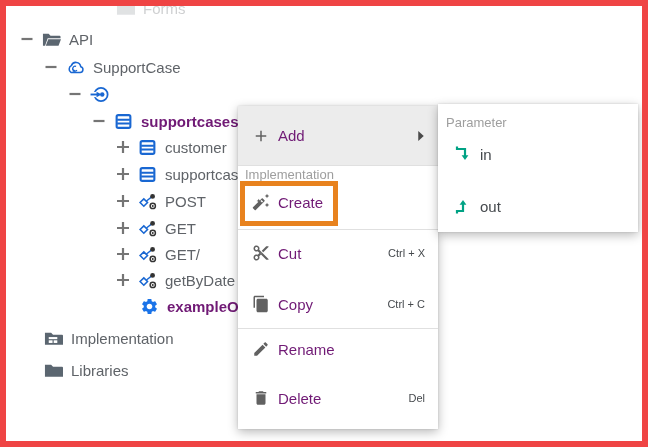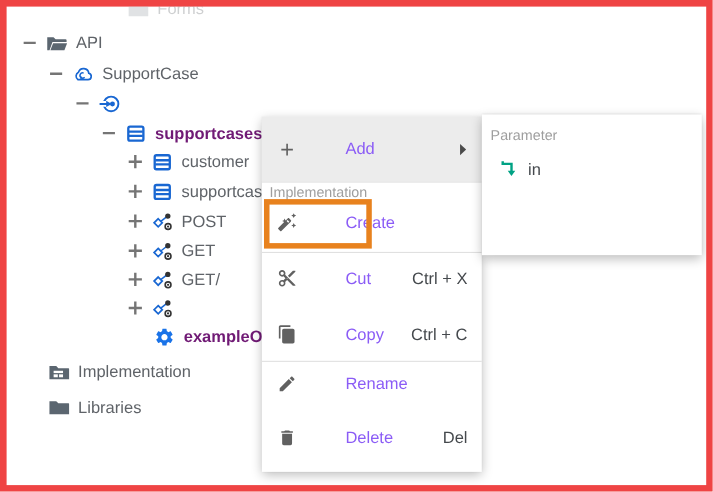--- a/index.html
+++ b/index.html
@@ -18,22 +18,22 @@
   .tlbl.bold{font-weight:700;color:#701a75;}
   .trow.faded{opacity:.3;}
   
   .menu{
     position:absolute;background:#fff;
     box-shadow:0 3px 10px rgba(0,0,0,.28), 0 0 2px rgba(0,0,0,.14);
     z-index:5;
   }
   .mrow{position:absolute;left:0;right:0;display:flex;align-items:center;cursor:pointer;}
   .micn{width:18px;height:18px;position:absolute;left:14px;}
-  .mlbl{font-size:15px;color:#8b5cf6;position:absolute;left:40px;margin-left:36px;}
-  .mshort{font-size:15px;color:#45494d;position:absolute;right:13px;}
+  .mlbl{font-size:15px;color:#701a75;position:absolute;left:40px;}
+  .mshort{font-size:11px;color:#45494d;position:absolute;right:13px;}
   .mdiv{position:absolute;left:0;right:0;height:1px;background:#e0e0e0;}
   .msection{position:absolute;font-size:13px;color:#9e9e9e;}
   .subarrow{position:absolute;right:6px;width:22px;height:22px;}
   .addrow{background:#ececec;}
   .gicn{width:18px;height:18px;position:absolute;left:16px;}
   .glbl{font-size:15px;color:#45494d;position:absolute;left:42px;}
   #create-highlight{
     position:absolute;border:5px solid #E8821E;pointer-events:none;z-index:6;
   }
 </style>
@@ -166,20 +166,21 @@
       <svg class="texp" viewBox="0 0 14 14">
         <path d="M7 1v12M1 7h12" stroke="#757575" stroke-width="2.2"></path>
       </svg>
       <svg class="ticn" viewBox="0 0 18 18">
         <path d="M8 8.5L13 4.6" stroke="#1967D2" stroke-width="1.3"></path>
         <path d="M5.5 6.5L9 10l-3.5 3.5L2 10z" fill="#fff" stroke="#1967D2" stroke-width="1.5"></path>
         <circle cx="13.8" cy="4.2" r="2.3" fill="#333"></circle>
         <circle cx="14" cy="13.2" r="2.5" fill="none" stroke="#333" stroke-width="1.4"></circle>
         <circle cx="14" cy="13.2" r="0.95" fill="#333"></circle>
       </svg>
+      <span class="tlbl">getByDate</span>
     </div>
 
     <div class="trow" style="top:287px;left:134px">
       <svg class="ticn" viewBox="0 0 24 24">
         <path fill="#1a73e8" d="M19.14 12.94c.04-.3.06-.61.06-.94 0-.32-.02-.64-.07-.94l2.03-1.58c.18-.14.23-.41.12-.61l-1.92-3.32c-.12-.22-.37-.29-.59-.22l-2.39.96c-.5-.38-1.03-.7-1.62-.94l-.36-2.54c-.04-.24-.24-.41-.48-.41h-3.84c-.24 0-.43.17-.47.41l-.36 2.54c-.59.24-1.13.57-1.62.94l-2.39-.96c-.22-.08-.47 0-.59.22L2.74 8.87c-.12.21-.08.47.12.61l2.03 1.58c-.05.3-.09.63-.09.94s.02.64.07.94l-2.03 1.58c-.18.14-.23.41-.12.61l1.92 3.32c.12.22.37.29.59.22l2.39-.96c.5.38 1.03.7 1.62.94l.36 2.54c.05.24.24.41.48.41h3.84c.24 0 .44-.17.47-.41l.36-2.54c.59-.24 1.13-.56 1.62-.94l2.39.96c.22.08.47 0 .59-.22l1.92-3.32c.12-.22.07-.47-.12-.61l-2.01-1.58zM12 15.6c-1.98 0-3.6-1.62-3.6-3.6s1.62-3.6 3.6-3.6 3.6 1.62 3.6 3.6-1.62 3.6-3.6 3.6z"></path>
       </svg>
       <span class="tlbl bold">exampleOpe</span>
     </div>
 
     <div class="trow" style="top:319px;left:38px">
@@ -266,16 +267,23 @@
     <div class="msection" style="top:11px;left:8px">Parameter</div>
 
     <div class="mrow" style="top:30px;height:40px">
       <svg class="gicn" viewBox="0 0 18 18">
         <path d="M3 1.5V4h8v7" fill="none" stroke="#00A284" stroke-width="2.2"></path>
         <path d="M7.6 10.3h6.8L11 15z" fill="#00A284"></path>
       </svg>
       <span class="glbl">in</span>
     </div>
 
+    <div class="mrow" style="top:82px;height:40px">
+      <svg class="gicn" viewBox="0 0 18 18">
+        <path d="M3 16.5V14h6V7" fill="none" stroke="#00A284" stroke-width="2.2"></path>
+        <path d="M5.6 7.7h6.8L9 3z" fill="#00A284"></path>
+      </svg>
+      <span class="glbl">out</span>
+    </div>
 
   </div>
 
 </div>
 
 </body></html>

